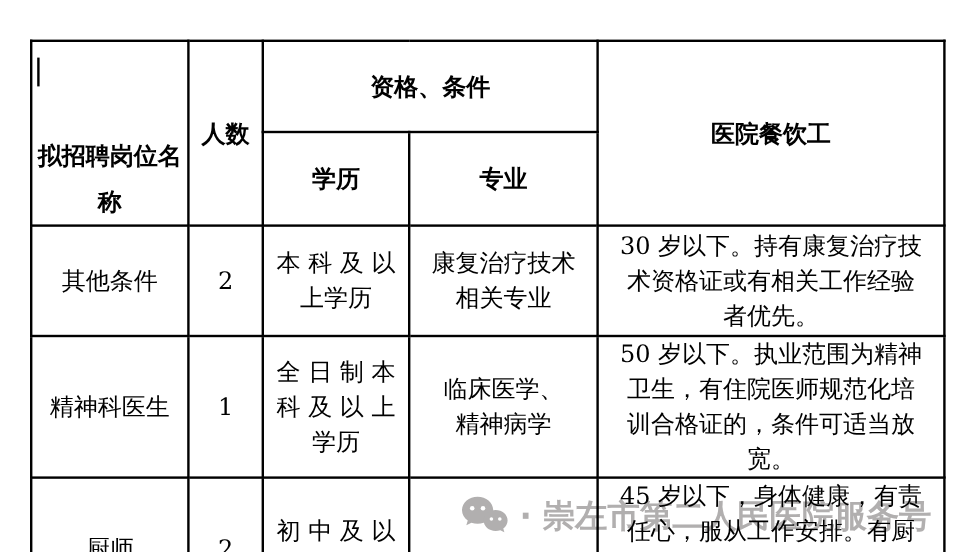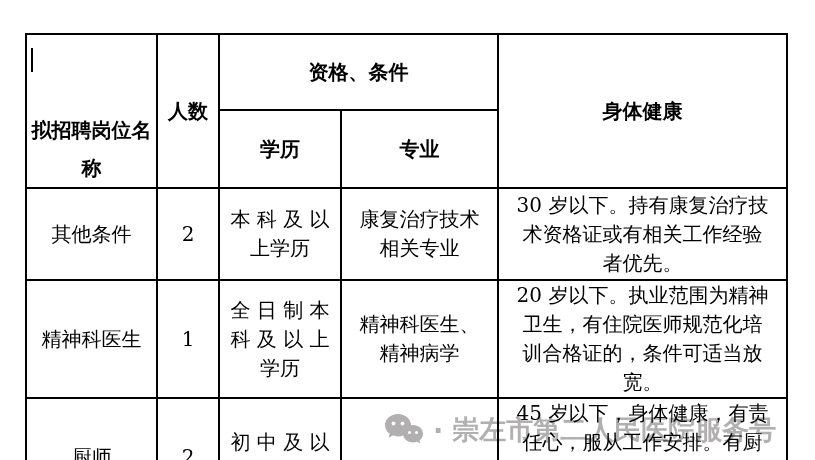--- a/index.html
+++ b/index.html
@@ -110,21 +110,21 @@
     </colgroup>
     <tbody>
         <tr class="hdr-a">
       <th rowspan="2" class="cell-position-header">
         <span class="caret"></span>
         <span>拟招聘岗位名
 称</span>
       </th>
       <th rowspan="2">人数</th>
       <th colspan="2">资格、条件</th>
-      <th rowspan="2">身体健康</th>
+      <th rowspan="2">医院餐饮工</th>
     </tr>
     <tr class="hdr-b">
       <th>学历</th>
       <th>专业</th>
     </tr>
 
     <tr class="row-1">
       <td>其他条件</td>
       <td>2</td>
       <td class="edu prewrap">本 科 及 以
@@ -135,23 +135,23 @@
 术资格证或有相关工作经验
 者优先。</td>
     </tr>
 
     <tr class="row-2">
       <td>精神科医生</td>
       <td>1</td>
       <td class="edu prewrap">全 日 制 本
 科 及 以 上
 学历</td>
-      <td class="prewrap">精神科医生、
+      <td class="prewrap">临床医学、
 精神病学</td>
-      <td class="other prewrap">20 岁以下。执业范围为精神
+      <td class="other prewrap">50 岁以下。执业范围为精神
 卫生，有住院医师规范化培
 训合格证的，条件可适当放
 宽。</td>
     </tr>
 
     <tr class="row-3">
       <td>厨师</td>
       <td>2</td>
       <td class="edu prewrap">初 中 及 以
 上学历</td>

